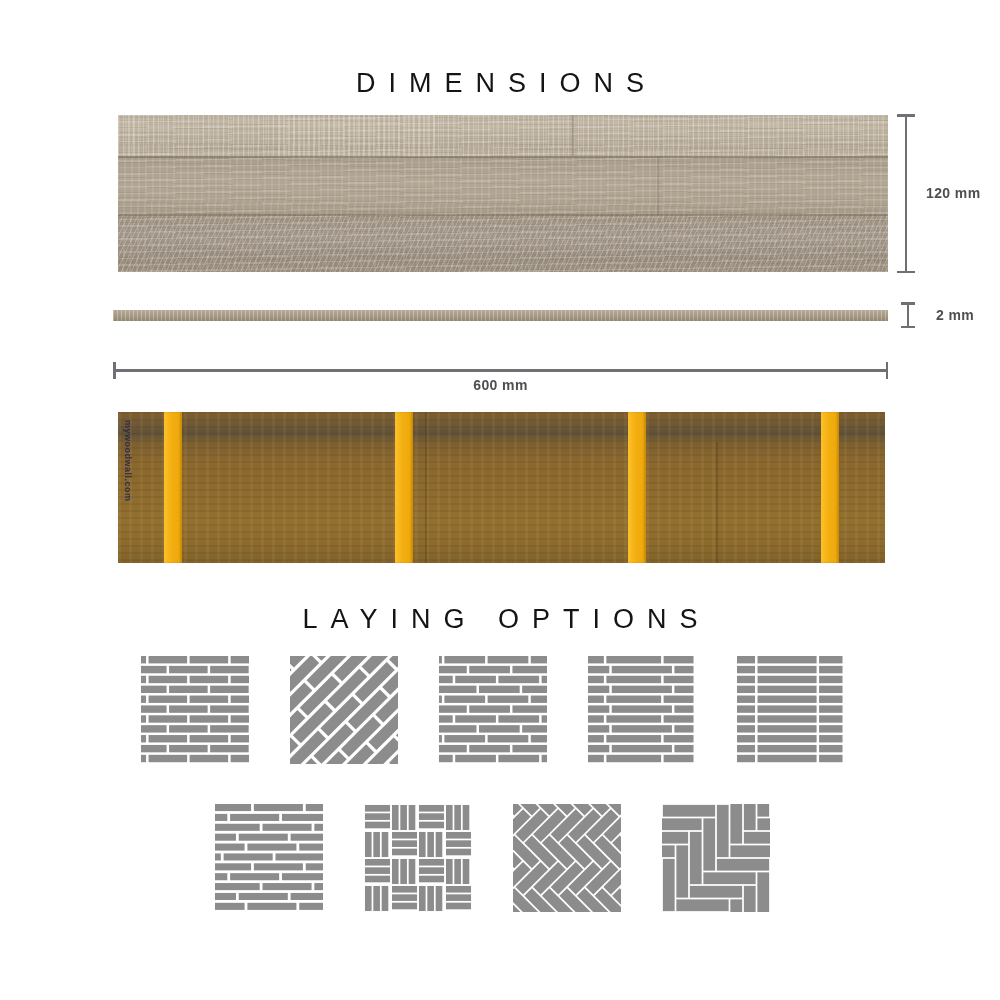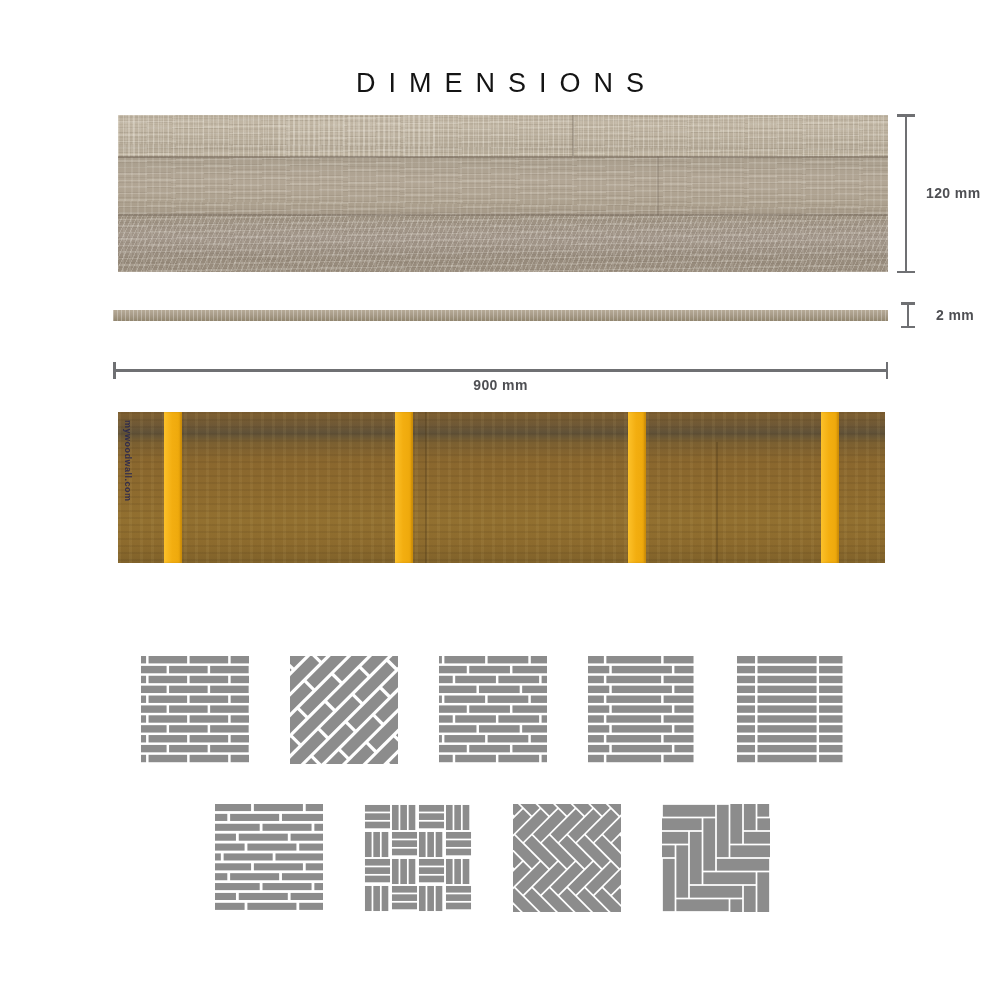--- a/index.html
+++ b/index.html
@@ -108,32 +108,33 @@
     <div class="vline"></div>
     <div class="cap-b"></div>
   </div>
   <div class="dimtxt lbl-8">2 mm</div>
 
   <div class="hdim">
     <div class="cap-l"></div>
     <div class="hline"></div>
     <div class="cap-r"></div>
   </div>
-  <div class="dimtxt lbl-600">900 mm</div>
+  <div class="dimtxt lbl-600">600 mm</div>
 
   <div class="plank-back">
     <div class="back-seam1"></div>
     <div class="back-seam2"></div>
     <div class="strip strip-1"></div>
     <div class="strip strip-2"></div>
     <div class="strip strip-3"></div>
     <div class="strip strip-4"></div>
     <span class="watermark">mywoodwall.com</span>
   </div>
 
+  <h2 class="title title-laying">LAYING OPTIONS</h2>
 
   <div class="pattern-row pattern-row-1">
       <div class="tile">
         <svg viewBox="0 0 100 100" width="108" height="108">
           <g>
             <rect x="-31" y="0" width="35.7" height="6.8500000000000005" fill="#8c8c8c"></rect>
             <rect x="7" y="0" width="35.7" height="6.8500000000000005" fill="#8c8c8c"></rect>
             <rect x="45" y="0" width="35.7" height="6.8500000000000005" fill="#8c8c8c"></rect>
             <rect x="83" y="0" width="35.7" height="6.8500000000000005" fill="#8c8c8c"></rect>
             <rect x="-12" y="9.15" width="35.7" height="6.8500000000000005" fill="#8c8c8c"></rect>

